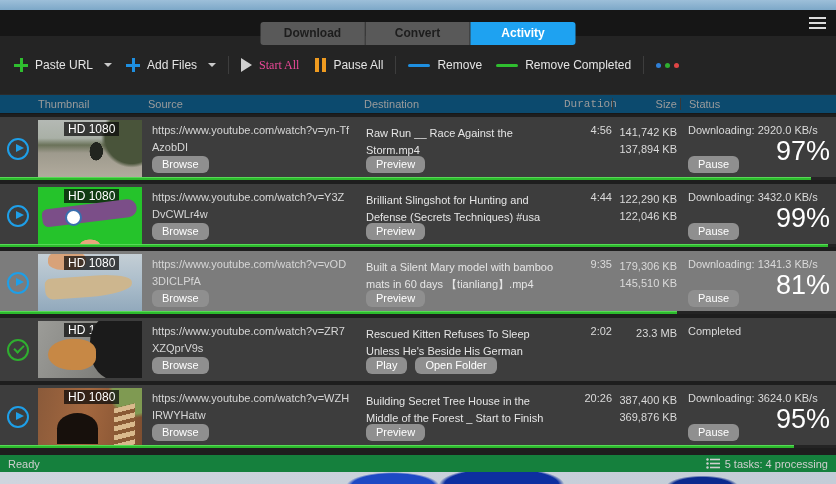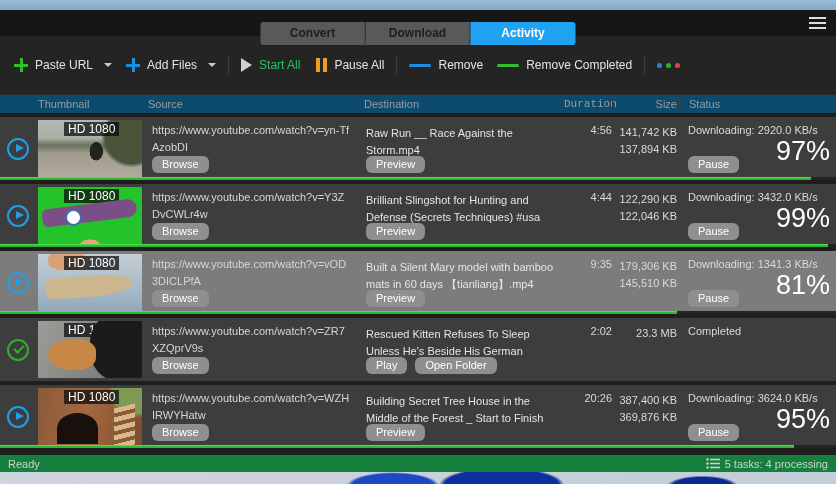--- a/index.html
+++ b/index.html
@@ -26,21 +26,21 @@
     display:flex; z-index:6; }
   .tab { width:105px; height:23px; line-height:23px; text-align:center;
     background:#595959; color:#1d1d1d; font-size:12px; font-weight:bold;
     border-right:1px solid #2e2e2e; cursor:pointer; }
   .tab:first-child { border-radius:3px 0 0 3px; }
   .tab.active { background:#1ea2f1; color:#ffffff; border-right:none; border-radius:0 3px 3px 0; }
 
   .toolbar { height:58px; background:#242424; display:flex; align-items:center;
     padding-left:14px; font-size:12px; color:#e4e4e4; }
   .titem { display:flex; align-items:center; gap:7px; cursor:pointer; white-space:nowrap; }
-  .titem.disabled { color:#22c55e; cursor:default; }
+  .titem.disabled { color:#ec4899; cursor:default;font-family:Liberation Serif, serif; }
   .plus { width:14px; height:14px; position:relative; }
   .plus::before, .plus::after { content:""; position:absolute; background:currentColor; }
   .plus::before { left:0; top:5.5px; width:14px; height:3px; }
   .plus::after  { left:5.5px; top:0; width:3px; height:14px; }
   .plus.green { color:#2fbe2f; } .plus.blue { color:#1e8fe0; }
   .caret { width:0; height:0; border-left:4px solid transparent; border-right:4px solid transparent;
     border-top:4px solid #c9c9c9; margin-left:4px; }
   .tsep { width:1px; height:18px; background:#3d3d3d; margin:0 12px; }
   .playtri { width:0; height:0; border-top:7px solid transparent; border-bottom:7px solid transparent;
     border-left:11px solid #cfcfcf; }
@@ -152,22 +152,22 @@
 
   <div class="titlebar">
     <div class="hamburger">
         <span></span>
         <span></span>
         <span></span>
       </div>
   </div>
 
   <div class="tabs">
+    <div class="tab">Download</div>
     <div class="tab">Convert</div>
-    <div class="tab">Download</div>
     <div class="tab active">Activity</div>
   </div>
 
   <div class="toolbar">
     <div class="titem">
       <span class="plus green"></span>
       <span>Paste URL</span>
       <span class="caret"></span>
     </div>
     <div style="width:14px"></div>

